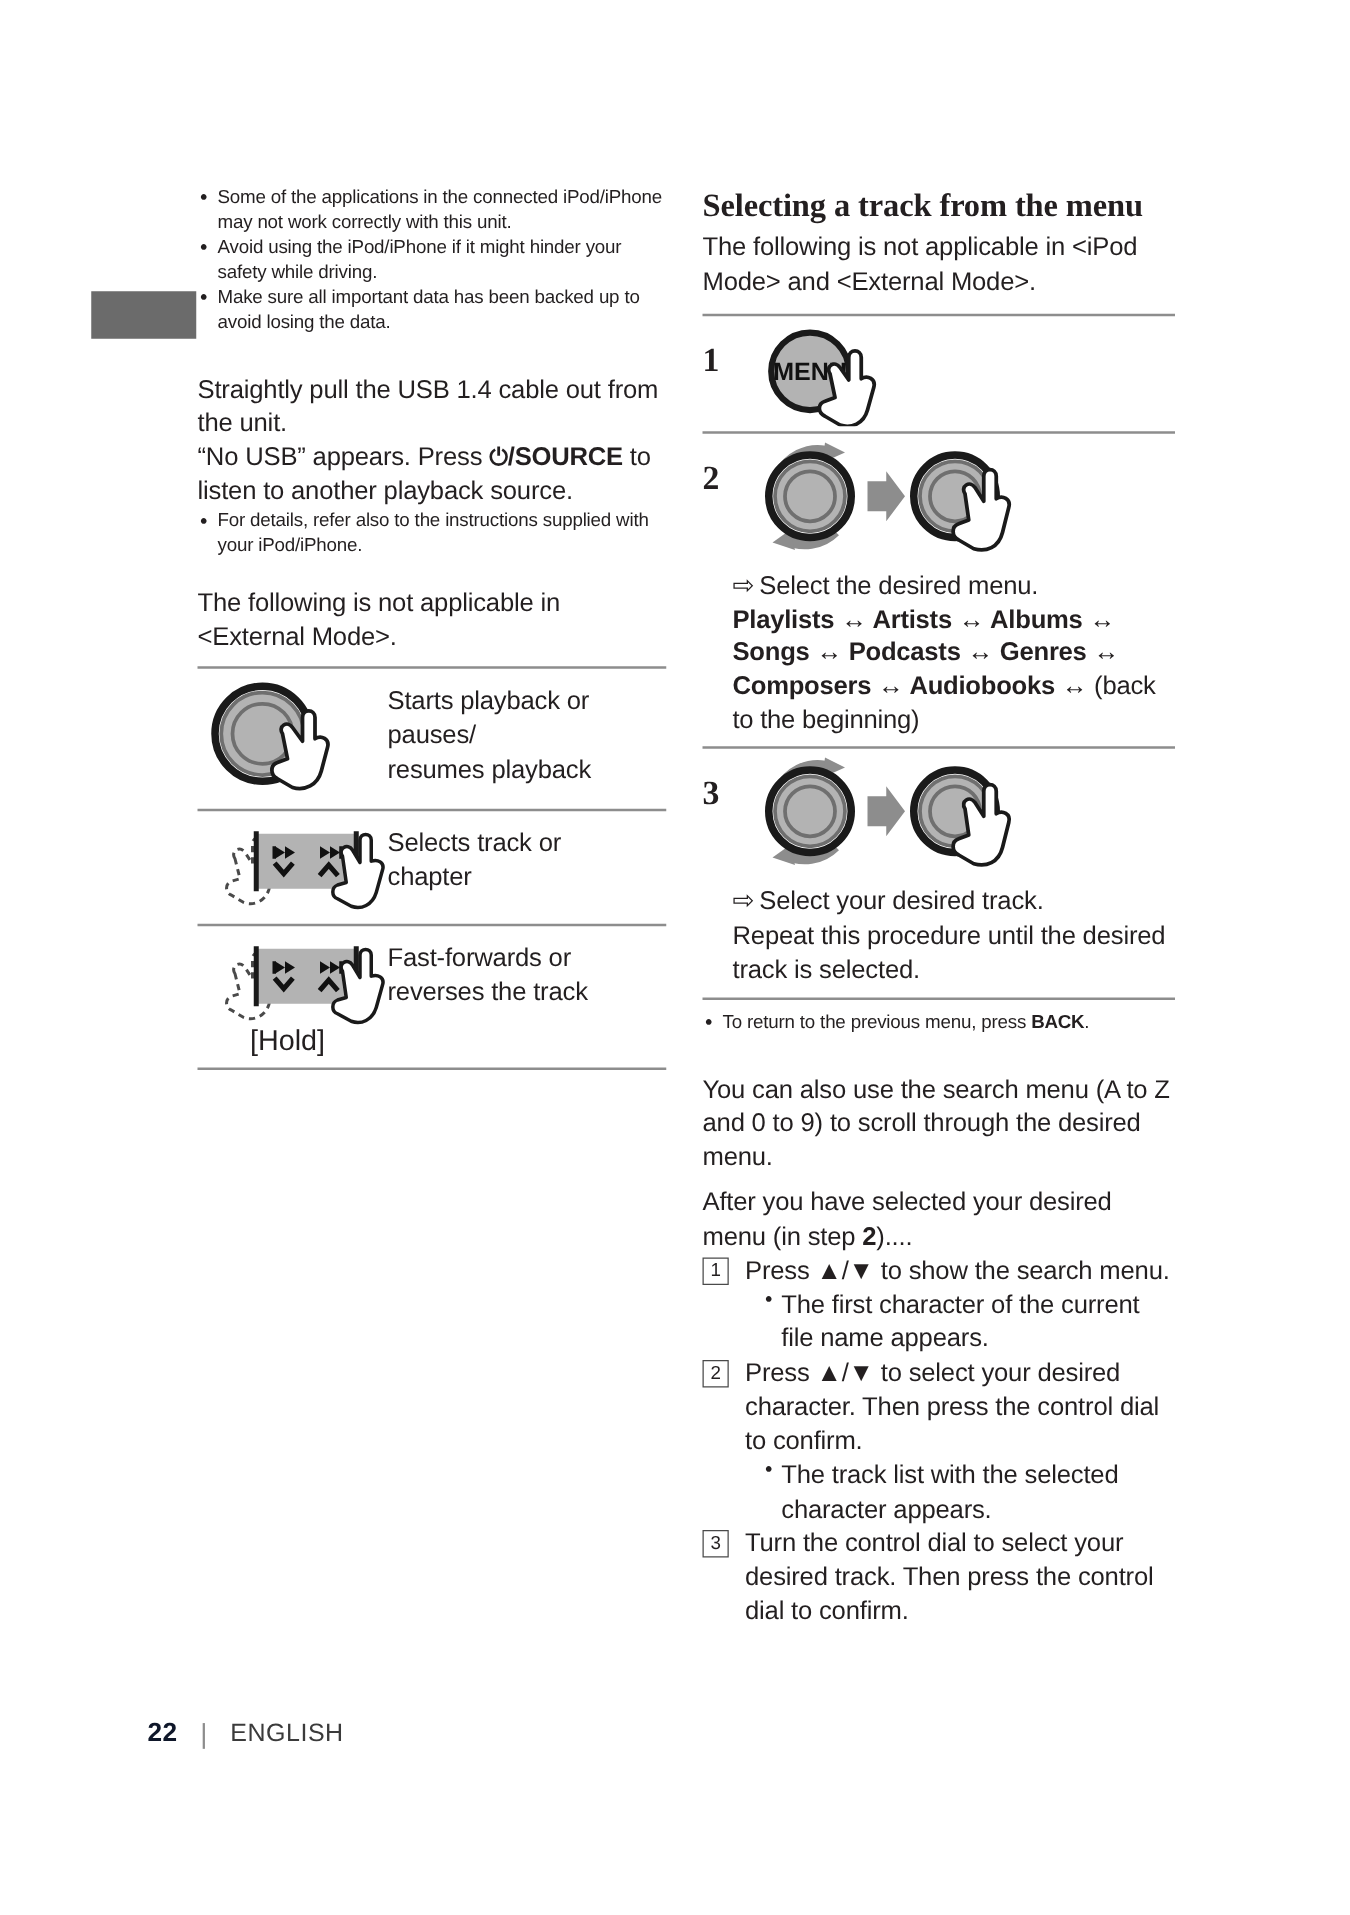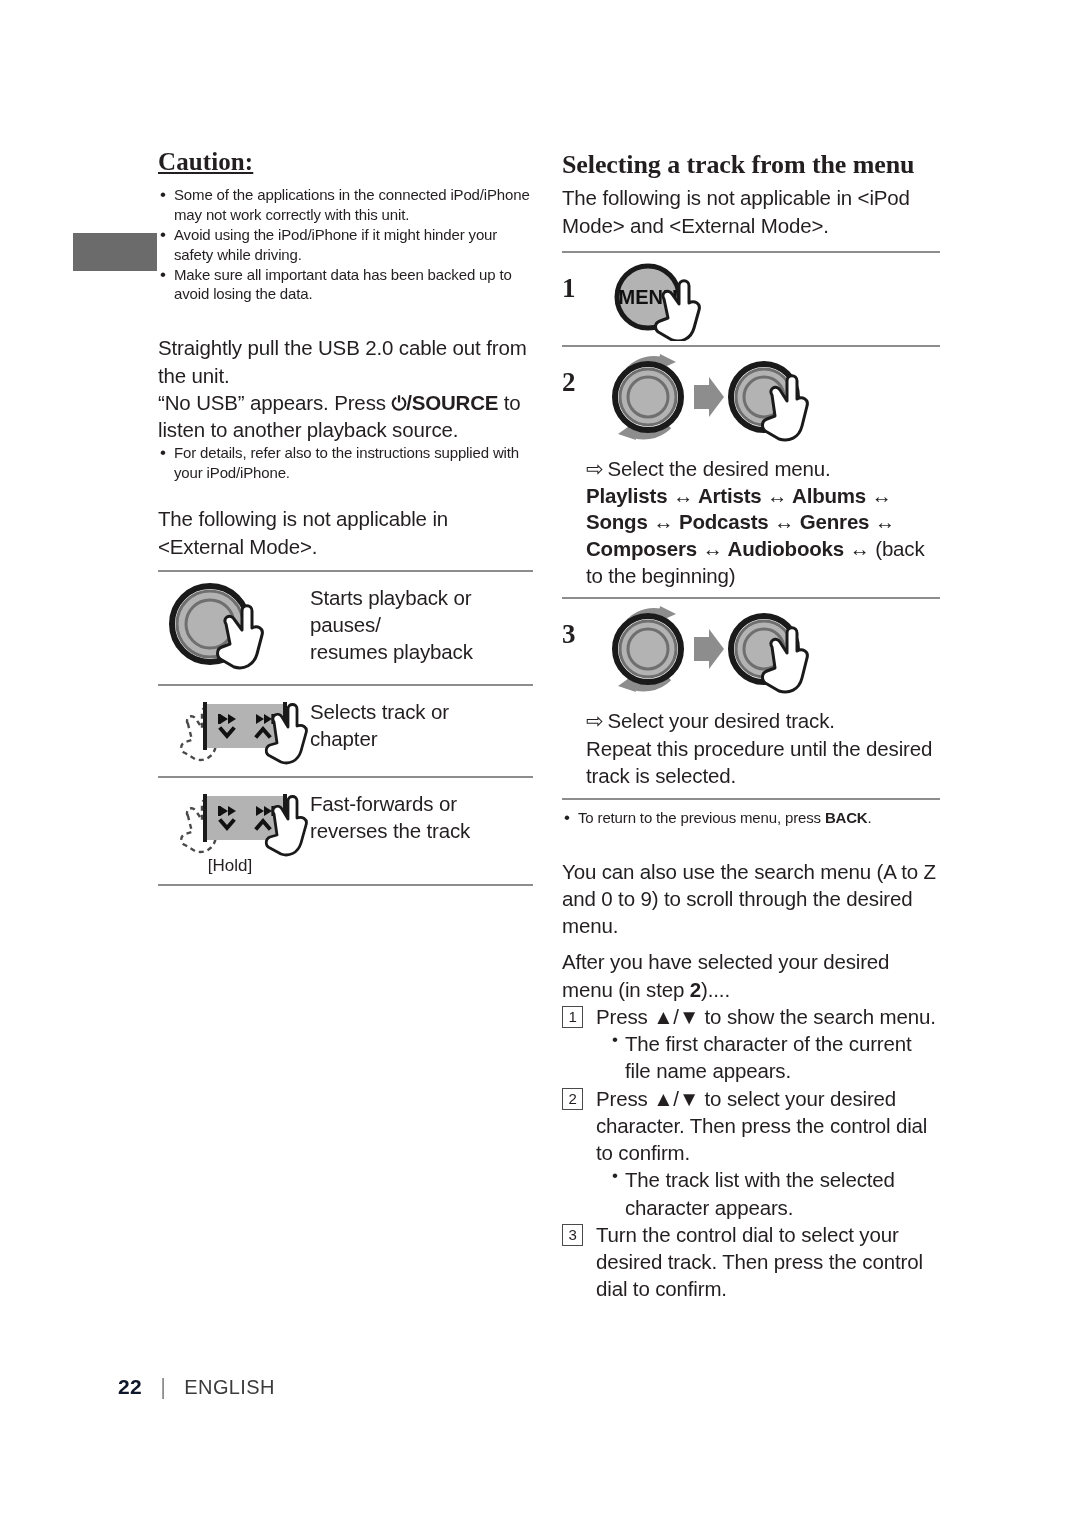--- a/index.html
+++ b/index.html
@@ -248,32 +248,31 @@
 </style>
 </head>
 <body>
 
 <div class="page">
 
   <div class="edge-tab"></div>
 
   <div class="col-left">
 
-    <h3 class="h-caution">Caution:</h3>
 
     <ul class="bullets">
       <li>Some of the applications in the connected iPod/iPhone may not work correctly with this unit.</li>
       <li>Avoid using the iPod/iPhone if it might hinder your safety while driving.</li>
       <li>Make sure all important data has been backed up to avoid losing the data.</li>
     </ul>
 
     <div class="gap-lg"></div>
 
 
-    <p class="body">Straightly pull the USB 2.0 cable out from the unit.</p>
+    <p class="body">Straightly pull the USB 1.4 cable out from the unit.</p>
 
     <p class="body"><span>“No USB” appears. Press </span><b class="kbd"><span class="pwr">⏻</span><span>/SOURCE</span></b><span> to listen to another playback source.</span></p>
 
     <ul class="bullets">
       <li>For details, refer also to the instructions supplied with your iPod/iPhone.</li>
     </ul>
 
     <div class="gap-md"></div>
 
     <p class="body">The following is not applicable in &lt;External Mode&gt;.</p>
@@ -361,21 +360,21 @@
             <g fill="#111111">
               <polygon points="98,20 98,30 106,25"></polygon>
               <polygon points="106,20 106,30 114,25"></polygon>
               <rect x="113.4" y="20" width="2.6" height="10"></rect>
             </g>
             <polyline points="99,42 105,35 111,42" fill="none" stroke="#111111" stroke-width="4" stroke-linecap="square"></polyline>
             <path d="M116 28 C112 22 120 17 124 23 L130 33 L130 15 C130 9 139 9 139 15 L139 32
                      C144 30 150 33 148 39 L143 57 C140 67 131 71 123 68 L112 62
                      C107 60 107 53 112 51 L119 49 Z" fill="#ffffff" stroke="#1a1a1a" stroke-width="2.8" stroke-linejoin="round"></path>
           </svg>
-          <div style="text-align:center;font-size:17px;margin-top:-4px;margin-left:-6px;">[Hold]</div>
+          <div style="text-align:center;font-size:23px;margin-top:-4px;margin-left:-6px;">[Hold]</div>
         </div>
       </div>
       <div class="cell-text">
         <div>Fast-forwards or</div>
         <div>reverses the track</div>
       </div>
     </div>
 
     <hr class="rule">
   </div>

